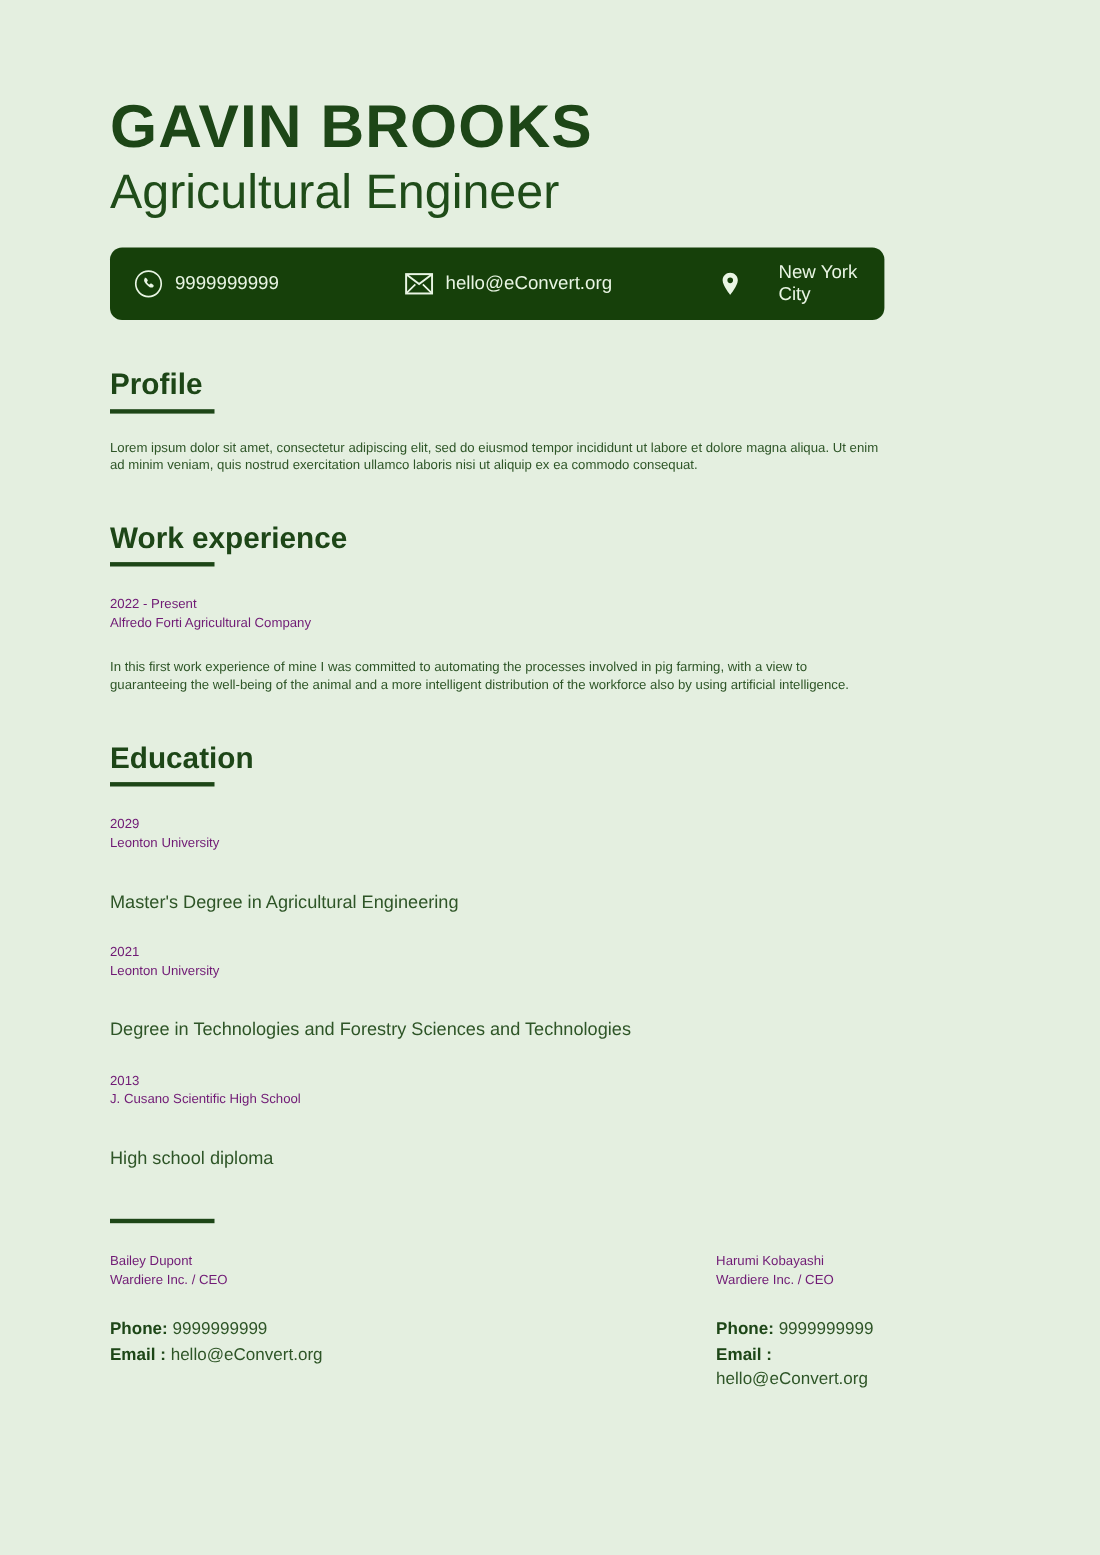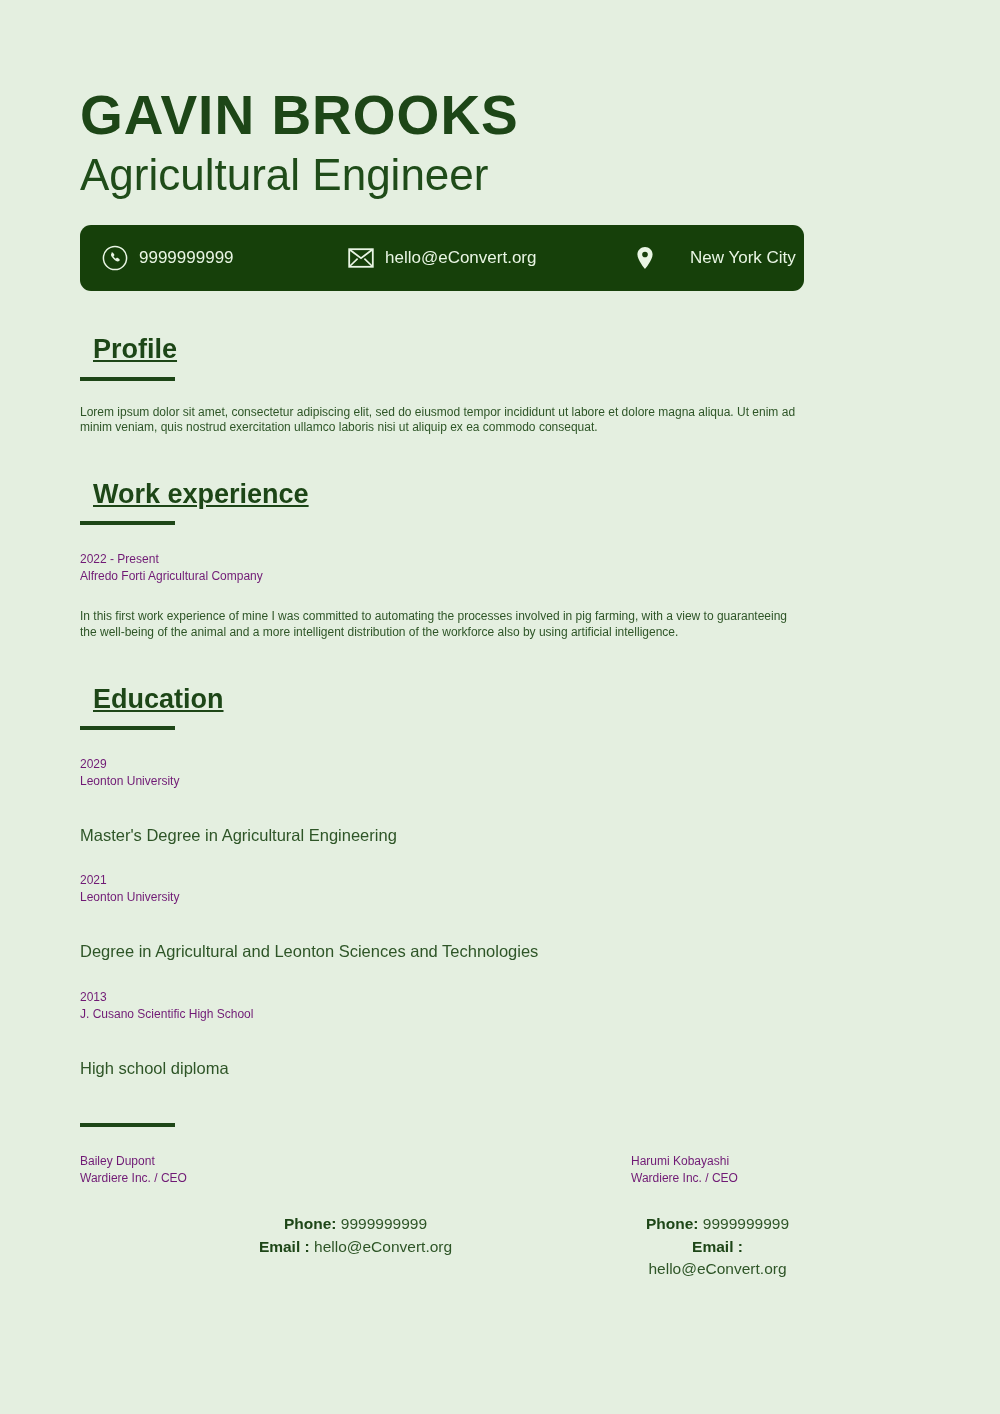--- a/index.html
+++ b/index.html
@@ -7,21 +7,21 @@
     padding: 0;
     background: #e4efe0;
     font-family: "Liberation Sans", sans-serif;
   }
   .page {
     position: relative;
     width: 904px;
     height: 1414px;
     background: #e4efe0;
     box-sizing: border-box;
-    padding: 88px 100px 40px 80px;
+    padding: 88px 100px 40px 100px;
     overflow: hidden;
   }
   
   .name {
     margin: 0;
     font-size: 55px;
     line-height: 1.0;
     font-weight: bold;
     letter-spacing: 1px;
     color: #1d4617;
@@ -52,26 +52,25 @@
     gap: 11px;
   }
   .contact-item.phone    { left: 22px;  }
   .contact-item.email    { left: 268px; }
   .contact-item.location { left: 552px; gap: 32px; }
   .cicon { display: inline-flex; width: 26px; height: 26px; align-items: center; justify-content: center; }
   .cicon svg { width: 100%; height: 100%; }
   
   .section { margin-top: 44px; }
   .section-heading {
-    margin: 13px;
+    margin: 0;
     font-size: 27px;
     line-height: 1.05;
     font-weight: bold;
     color: #1d4617;
-    text-decoration: underline;
   }
   .heading-rule {
     width: 95px;
     height: 4px;
     background: #1d4617;
     margin-top: 8px;
   }
   .body-text {
     margin: 24px 0 0 0;
     font-size: 12px;
@@ -100,21 +99,21 @@
     margin-top: 0;
   }
   .ref-contact {
     margin-top: 26px;
     font-size: 15.5px;
     line-height: 1.45;
     color: #2e5527;
   }
   .ref-contact .lbl { font-weight: bold; color: #1d4617; }
   .ref-contact .val { color: #2e5527; }
-  .ref-line { margin: 0; text-align: center; }
+  .ref-line { margin: 0; }
 </style>
 </head>
 <body>
 
 <div class="page">
 
   <h1 class="name">GAVIN BROOKS</h1>
   <div class="job-title">Agricultural Engineer</div>
 
   <div class="contact-bar">
@@ -175,21 +174,21 @@
         <span>Leonton University</span>
       </p>
       <p class="entry-detail">Master's Degree in Agricultural Engineering</p>
     </div>
 
     <div class="edu-entry">
       <p class="entry-header">
         <span>2021</span><br>
         <span>Leonton University</span>
       </p>
-      <p class="entry-detail">Degree in Agricultural and Leonton Sciences and Technologies</p>
+      <p class="entry-detail">Degree in Technologies and Forestry Sciences and Technologies</p>
     </div>
 
     <div class="edu-entry">
       <p class="entry-header">
         <span>2013</span><br>
         <span>J. Cusano Scientific High School</span>
       </p>
       <p class="entry-detail">High school diploma</p>
     </div>
   </div>

